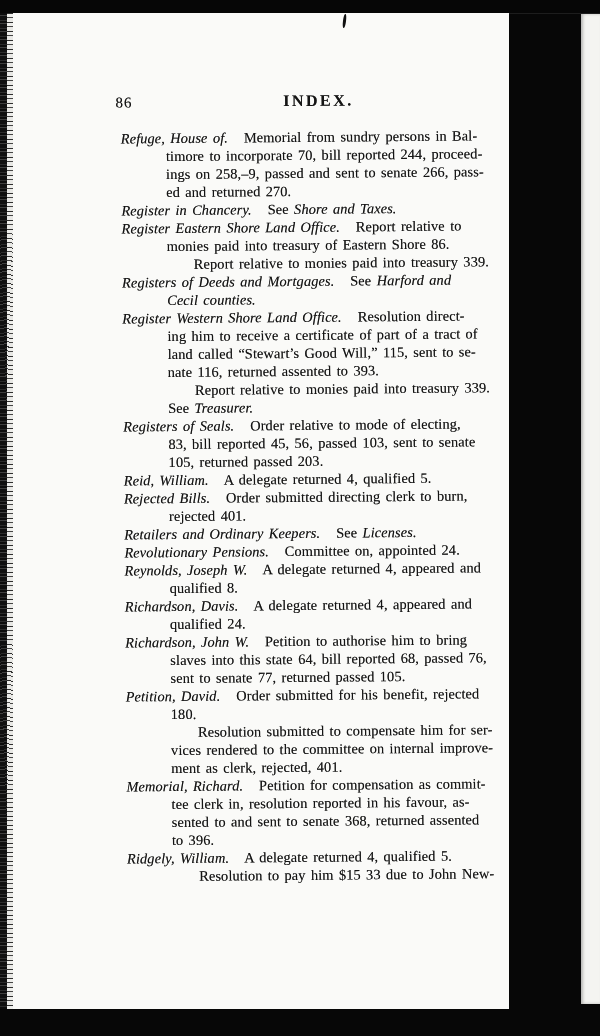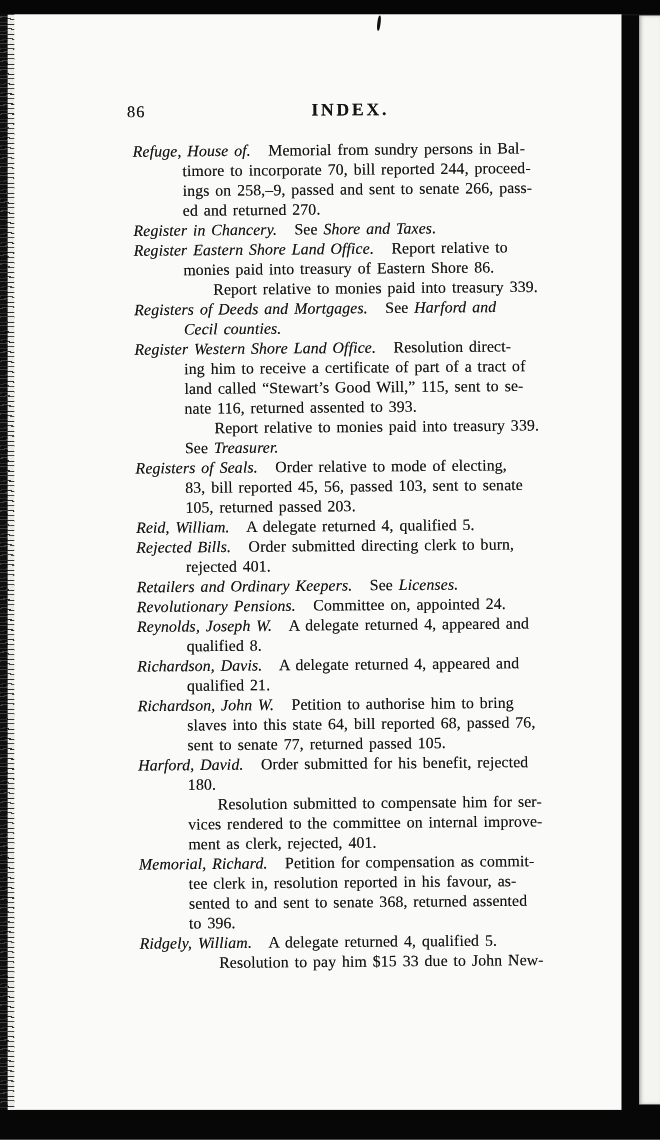--- a/index.html
+++ b/index.html
@@ -10,21 +10,21 @@
   }
   html,body{margin:0;padding:0;}
   body{
     width:600px;height:1036px;overflow:hidden;
     background:var(--scan-bg);
     font-family:"Liberation Serif","DejaVu Serif",serif;
   }
   .scan{position:relative;width:600px;height:1036px;background:var(--scan-bg);}
   .top-band{position:absolute;left:0;top:0;width:600px;height:13px;background:#060606;border-bottom:1px solid #1d1d1d;}
   .book-page{
-    position:absolute;left:7px;top:13px;width:558px;height:996px;
+    position:absolute;left:7px;top:13px;width:502px;height:996px;
     background:var(--page-white);
   }
   .adjacent-page-edge{
     position:absolute;left:581px;top:14px;width:19px;height:990px;
     background:var(--edge-white);
     box-shadow:inset 2px 0 3px rgba(0,0,0,.25);
   }
   .gutter-a{
     position:absolute;left:0;top:13px;width:7px;height:996px;
     background:repeating-linear-gradient(176deg,#0c0c0c 0 2px,#3f3f3f 2px 3px,#101010 3px 7px,#2b2b2b 7px 8px);
@@ -120,29 +120,29 @@
           </div>
           <div>
             <div class="line indent-0"><span class="it">Revolutionary Pensions.</span><span class="ro">   Committee on, appointed 24.</span></div>
           </div>
           <div>
             <div class="line indent-0"><span class="it">Reynolds, Joseph W.</span><span class="ro">   A delegate returned 4, appeared and</span></div>
             <div class="line indent-1"><span class="ro">qualified 8.</span></div>
           </div>
           <div>
             <div class="line indent-0"><span class="it">Richardson, Davis.</span><span class="ro">   A delegate returned 4, appeared and</span></div>
-            <div class="line indent-1"><span class="ro">qualified 21.</span></div>
+            <div class="line indent-1"><span class="ro">qualified 24.</span></div>
           </div>
           <div>
             <div class="line indent-0"><span class="it">Richardson, John W.</span><span class="ro">   Petition to authorise him to bring</span></div>
             <div class="line indent-1"><span class="ro">slaves into this state 64, bill reported 68, passed 76,</span></div>
             <div class="line indent-1"><span class="ro">sent to senate 77, returned passed 105.</span></div>
           </div>
           <div>
-            <div class="line indent-0"><span class="it">Harford, David.</span><span class="ro">   Order submitted for his benefit, rejected</span></div>
+            <div class="line indent-0"><span class="it">Petition, David.</span><span class="ro">   Order submitted for his benefit, rejected</span></div>
             <div class="line indent-1"><span class="ro">180.</span></div>
             <div class="line indent-2"><span class="ro">Resolution submitted to compensate him for ser-</span></div>
             <div class="line indent-1"><span class="ro">vices rendered to the committee on internal improve-</span></div>
             <div class="line indent-1"><span class="ro">ment as clerk, rejected, 401.</span></div>
           </div>
           <div>
             <div class="line indent-0"><span class="it">Memorial, Richard.</span><span class="ro">   Petition for compensation as commit-</span></div>
             <div class="line indent-1"><span class="ro">tee clerk in, resolution reported in his favour, as-</span></div>
             <div class="line indent-1"><span class="ro">sented to and sent to senate 368, returned assented</span></div>
             <div class="line indent-1"><span class="ro">to 396.</span></div>

